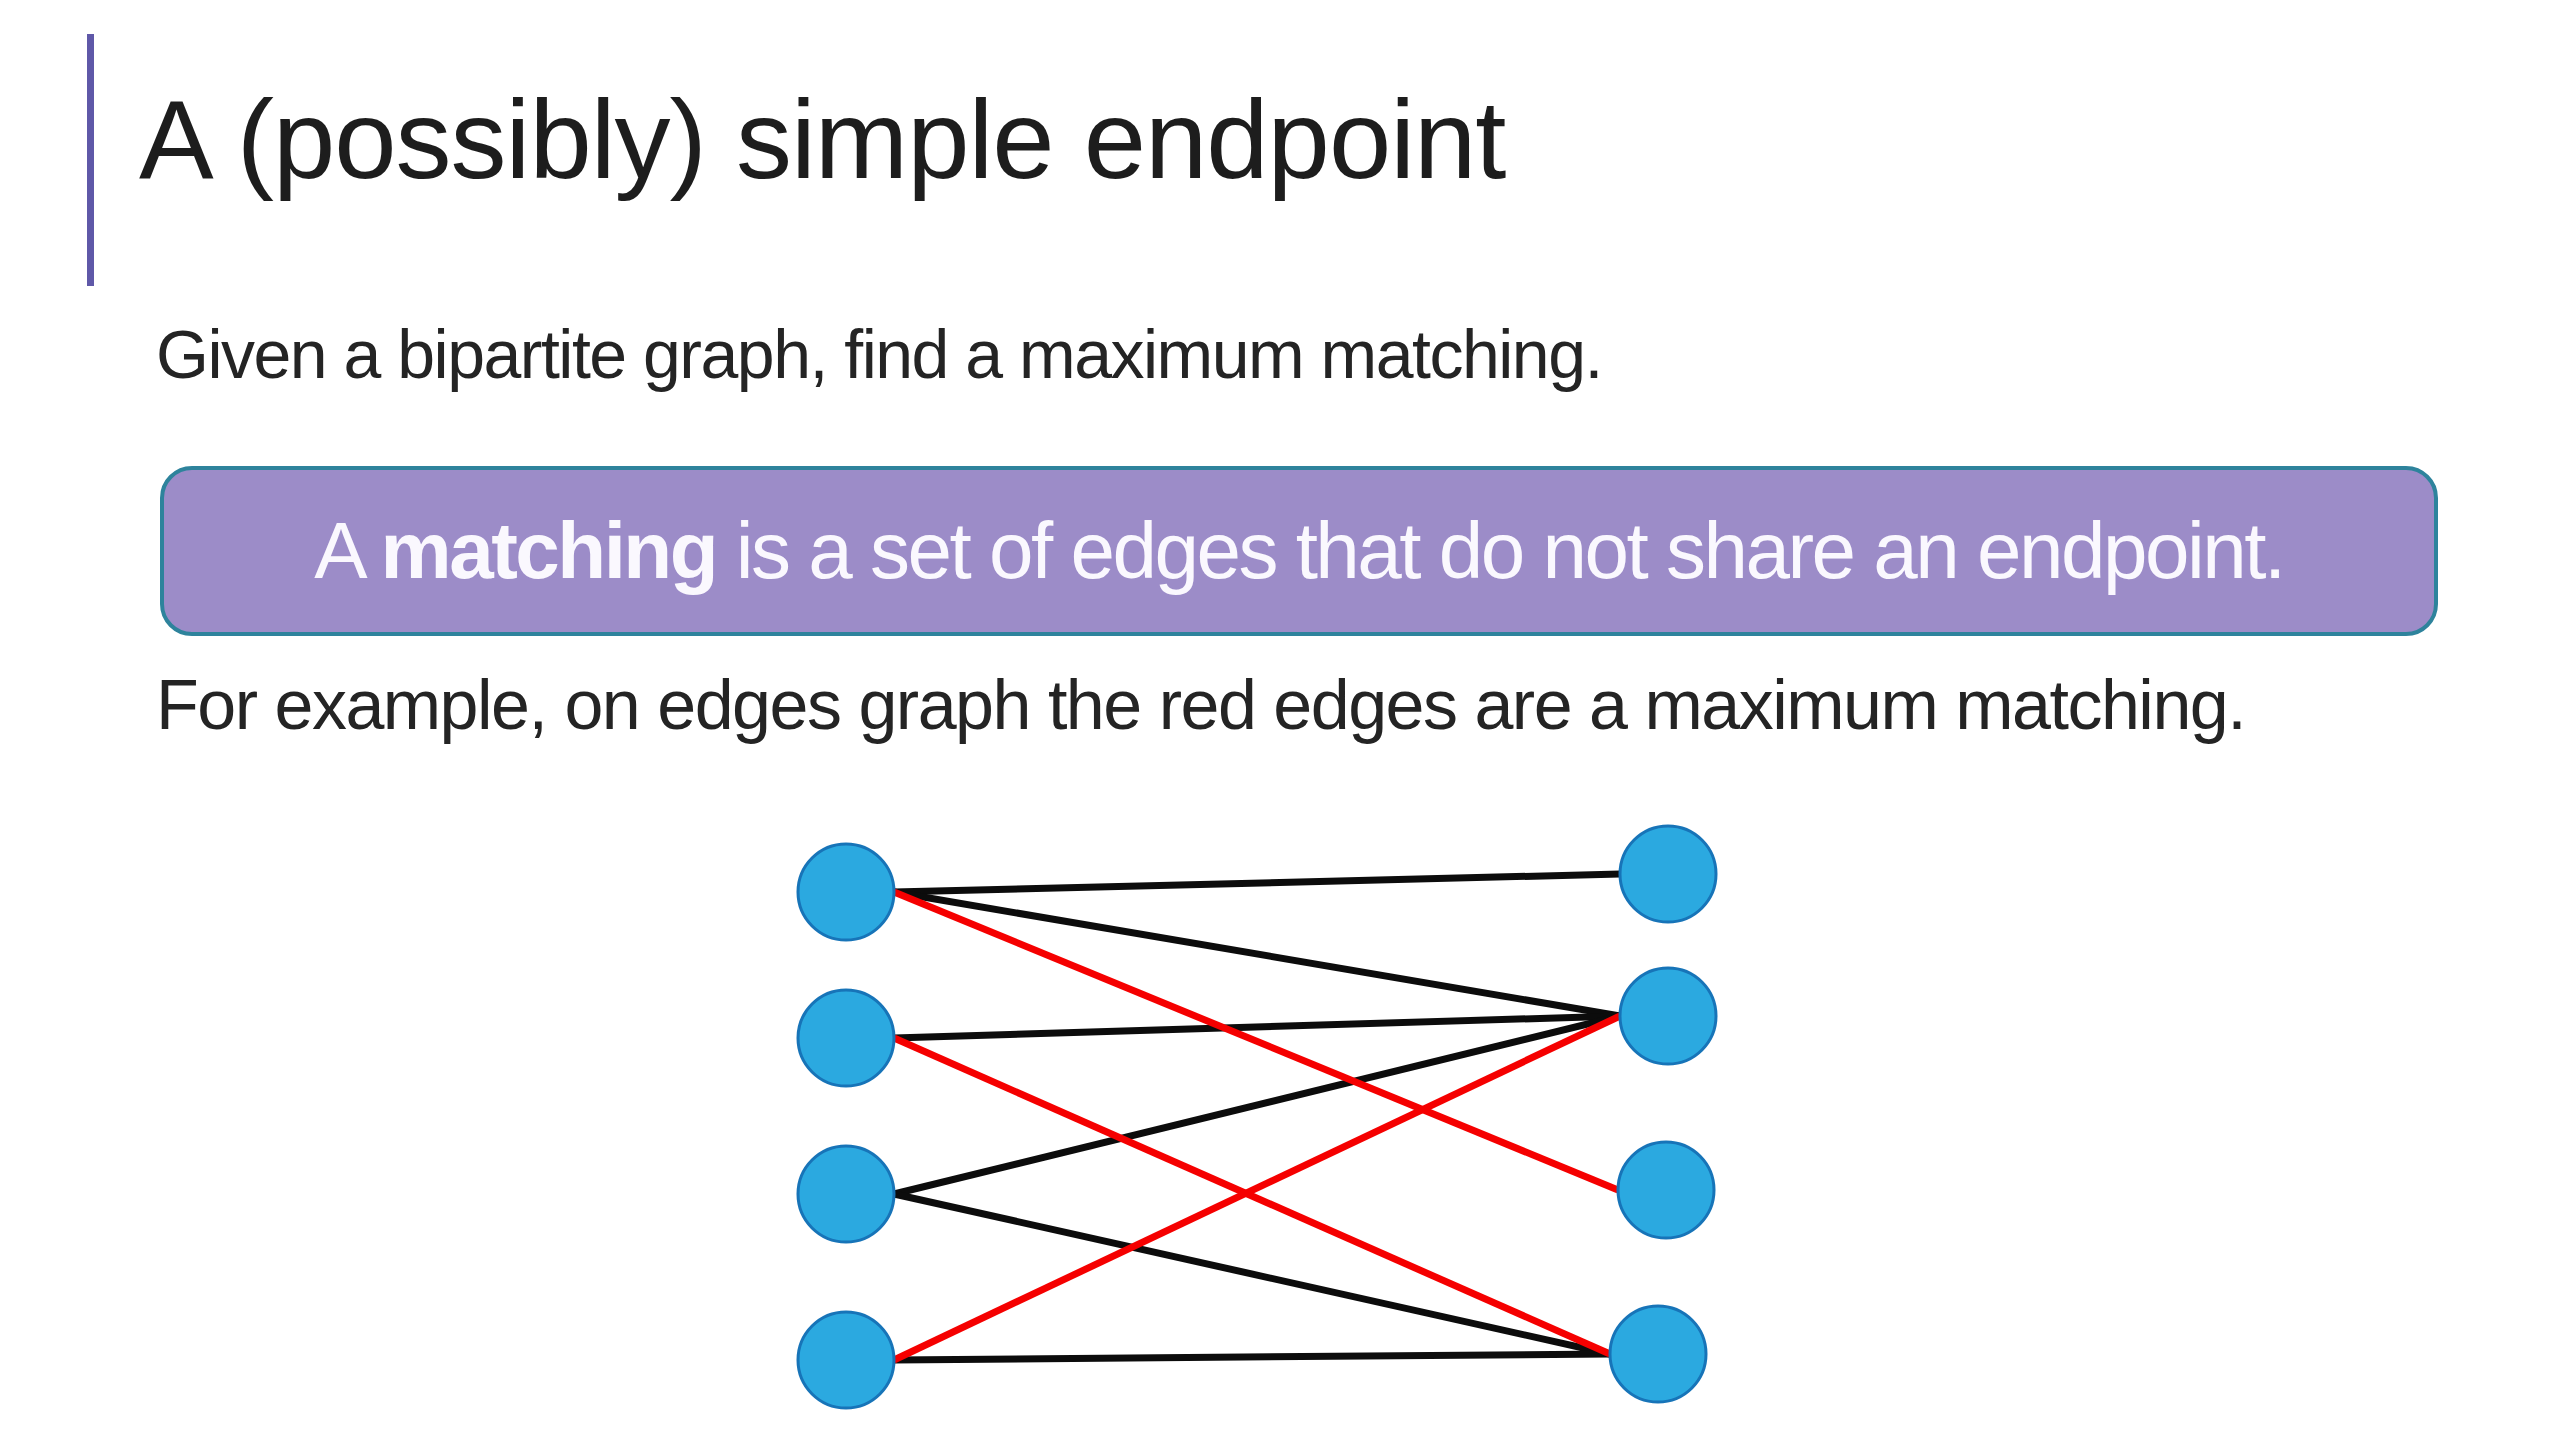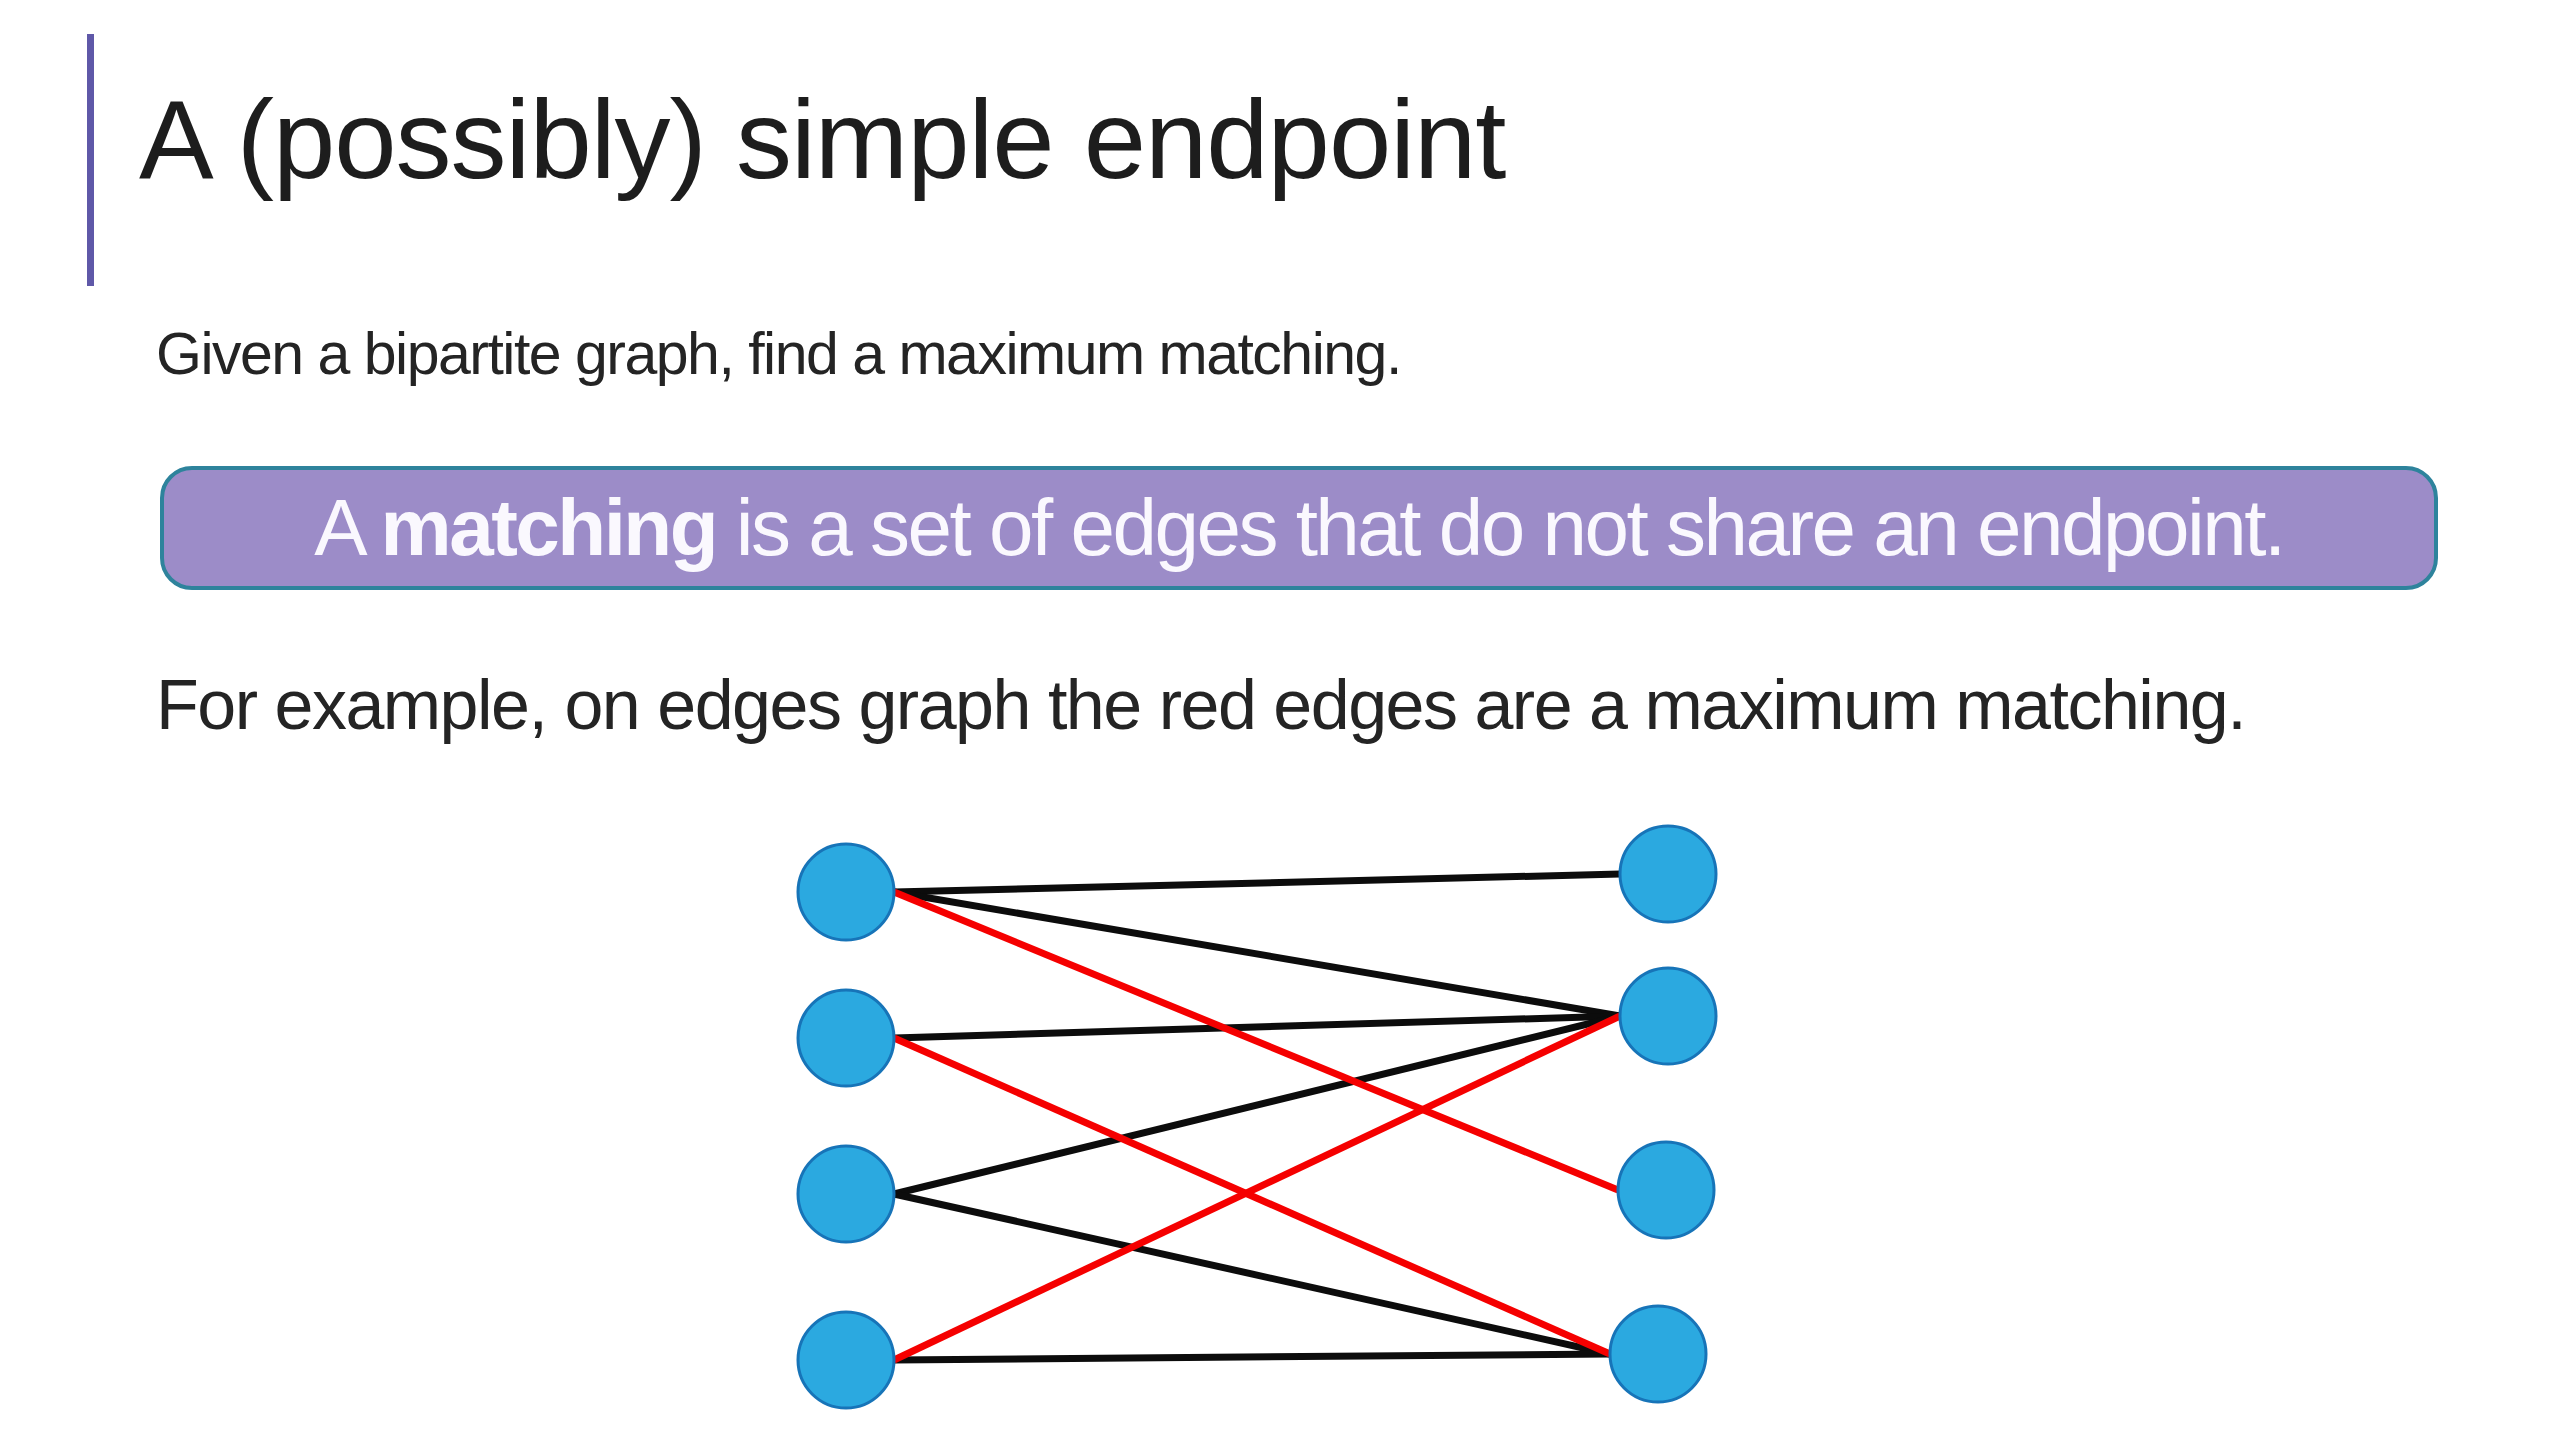--- a/index.html
+++ b/index.html
@@ -23,30 +23,30 @@
     font-size: 112px;
     line-height: 112px;
     letter-spacing: -1px;
     font-weight: 400;
     color: #1d1d1d;
     white-space: nowrap;
   }
   .intro-text {
     position: absolute;
     left: 156px; top: 316px;
-    font-size: 59px;
+    font-size: 68px;
     line-height: 76px;
     letter-spacing: -1.5px;
     color: #242424;
     white-space: nowrap;
   }
   .definition-box {
     position: absolute;
     left: 160px; top: 466px;
-    width: 2278px; height: 124px;
+    width: 2278px; height: 170px;
     box-sizing: border-box;
     background: #9C8CC8;
     border: 4px solid #2E839C;
     border-radius: 32px;
     display: flex;
     align-items: center;
     justify-content: center;
   }
   .definition-line {
     font-size: 80px;

